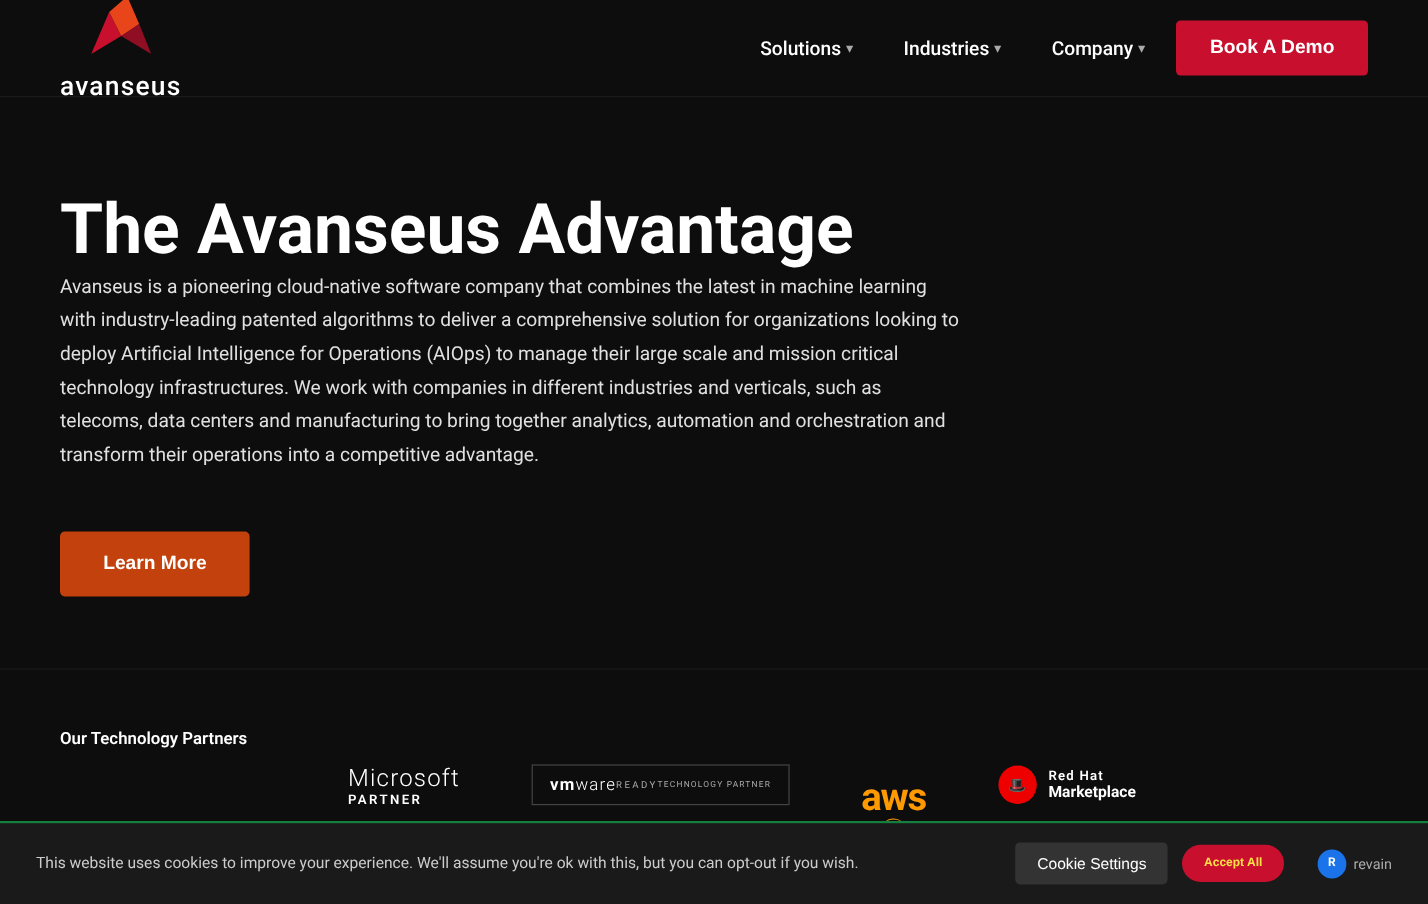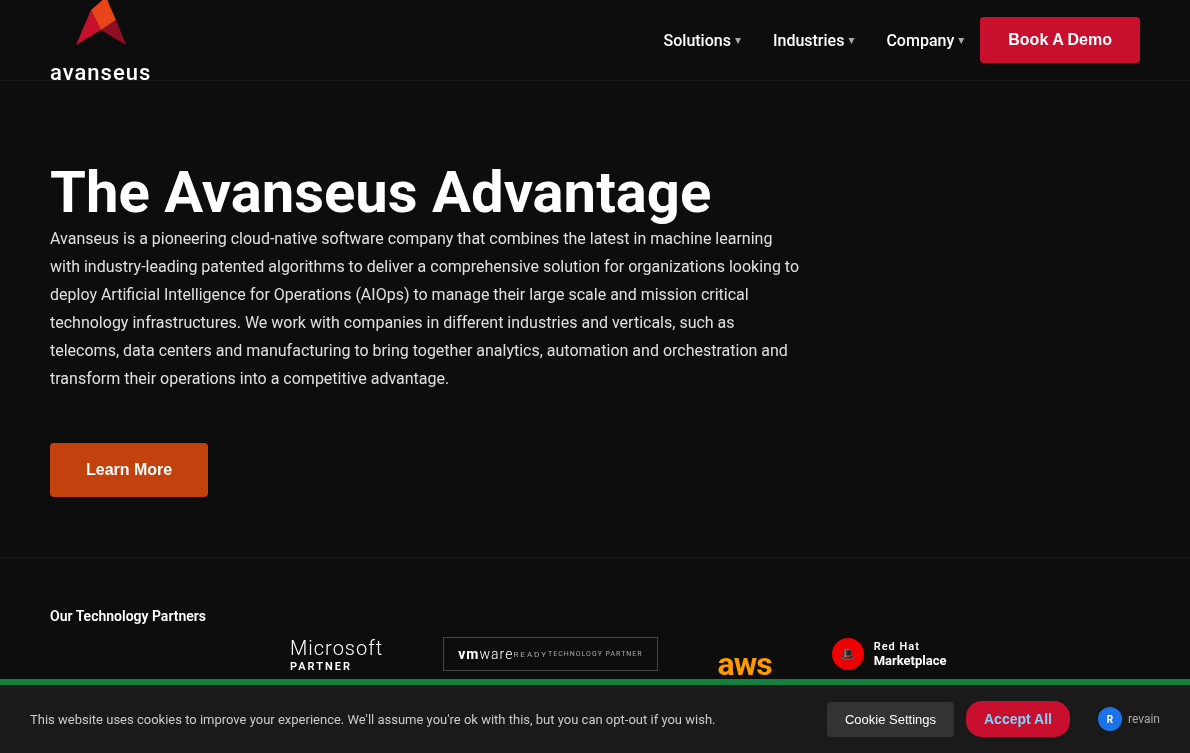--- a/index.html
+++ b/index.html
@@ -42,20 +42,21 @@
     .logo-text {
       color: #ffffff;
       font-size: 22px;
       font-weight: 500;
       letter-spacing: 1px;
     }
 
     .nav-links {
       display: flex;
       align-items: center;
+      gap: 10px;
     }
 
     .nav-item {
       display: flex;
       align-items: center;
       gap: 4px;
       color: #ffffff;
       font-size: 16px;
       font-weight: 500;
       padding: 10px 16px;
@@ -253,21 +254,21 @@
       bottom: 0;
       left: 0;
       right: 0;
       background-color: #1a1a1a;
       color: #cccccc;
       padding: 16px 30px;
       font-size: 13px;
       display: flex;
       align-items: center;
       justify-content: space-between;
-      border-top: 6px solid #15803d;
+      border-top: 2px solid #15803d;
       z-index: 100;
     }
 
     .cookie-text {
       flex: 1;
       max-width: 750px;
     }
 
     .cookie-actions {
       display: flex;
@@ -281,24 +282,24 @@
       border: none;
       padding: 10px 18px;
       font-size: 13px;
       cursor: pointer;
       border-radius: 4px;
       margin-left: 16px;
     }
 
     .cookie-accept-btn {
       background-color: #c8102e;
-      color: #7dd3fc;
+      color: #fde047;
       border: none;
       padding: 10px 18px;
-      font-size: 14px;
+      font-size: 10px;
       font-weight: 600;
       cursor: pointer;
       border-radius: 16px;
     }
 
     .revain-badge {
       display: flex;
       align-items: center;
       gap: 6px;
       margin-left: 16px;

